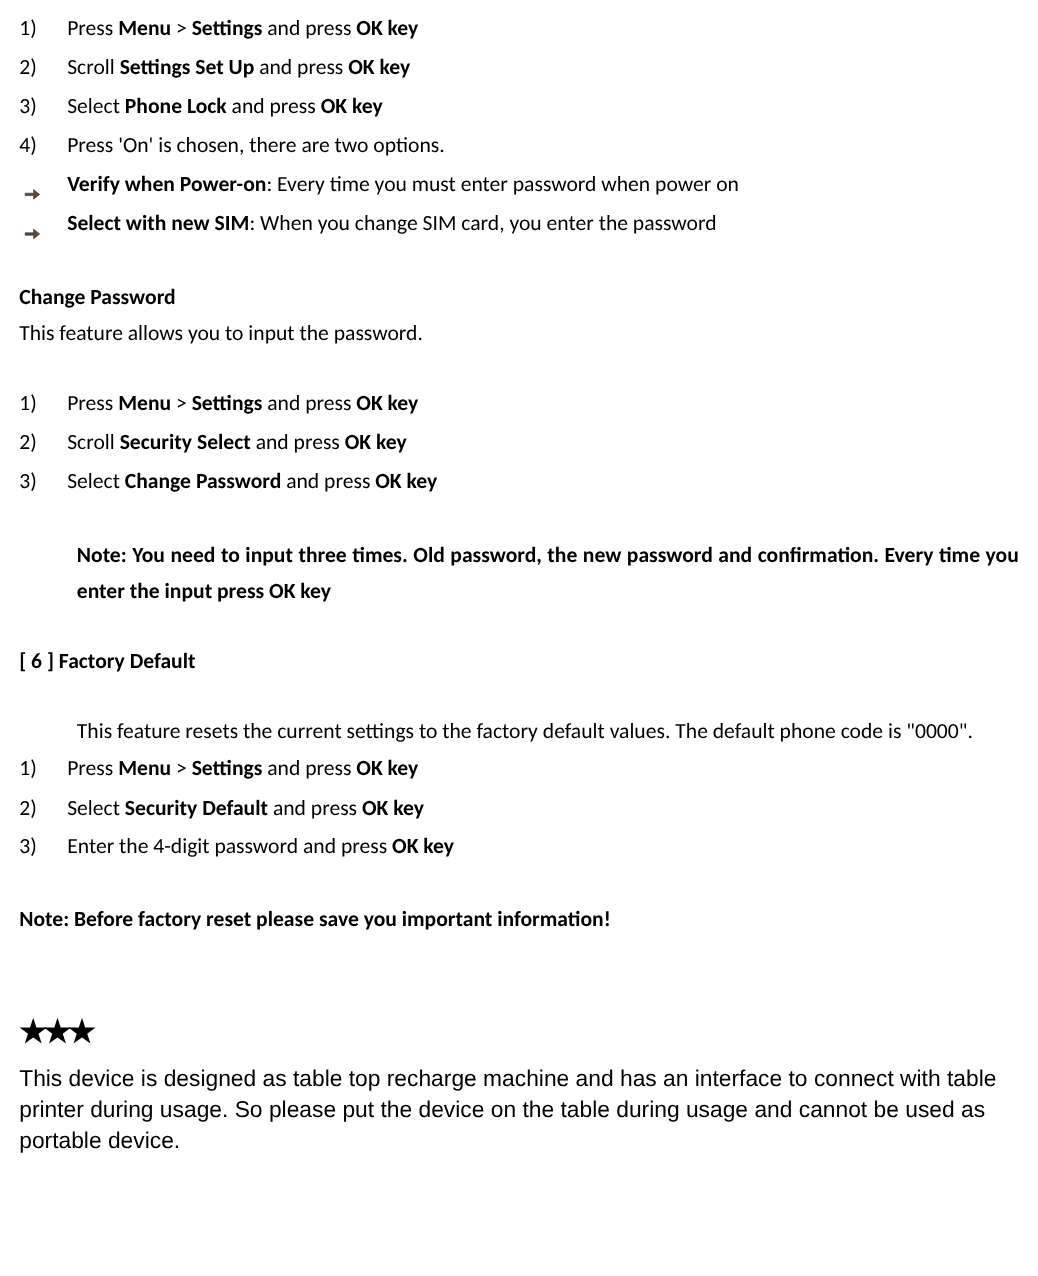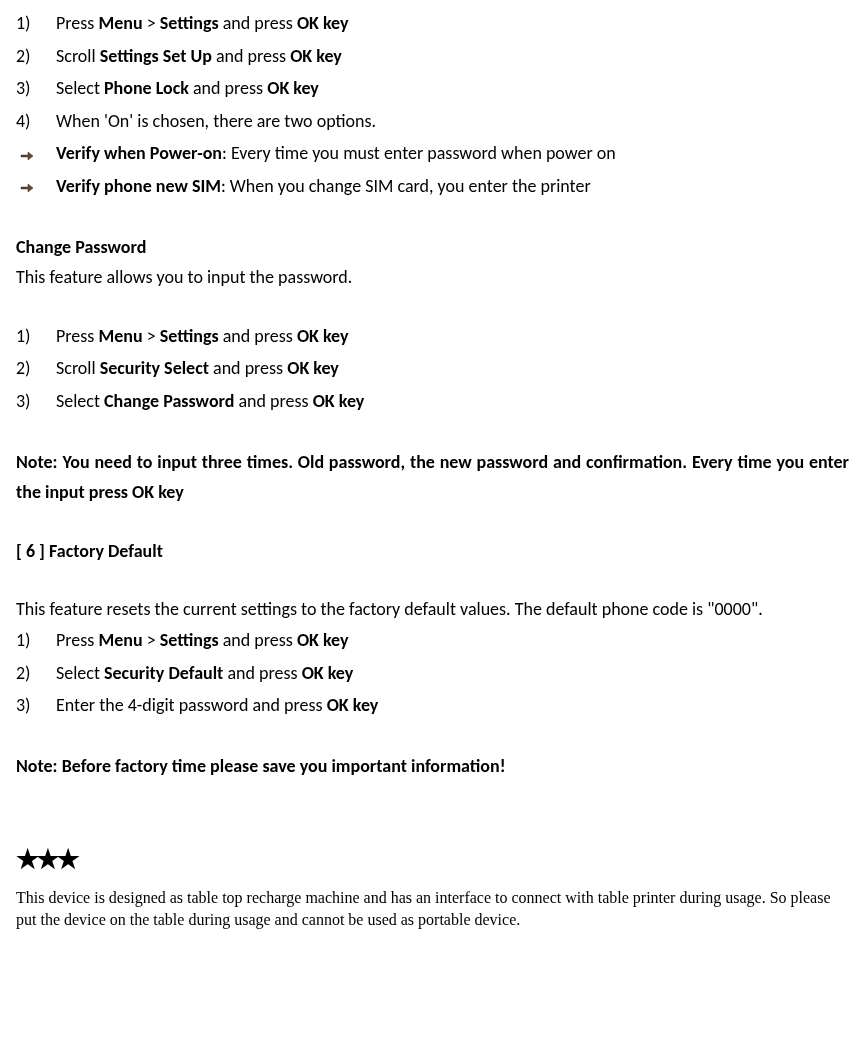--- a/index.html
+++ b/index.html
@@ -22,21 +22,21 @@
     }
     .list-num {
       width: 40px;
       flex-shrink: 0;
     }
     .list-content {
       flex: 1;
     }
     .bullet-item {
       display: flex;
-      align-items: center;
+      align-items: flex-end;
       margin-bottom: 2px;
     }
     .bullet-icon {
       width: 40px;
       flex-shrink: 0;
       display: flex;
       justify-content: flex-start;
       padding-left: 4px;
       padding-top: 4px;
     }
@@ -44,29 +44,30 @@
       flex: 1;
     }
     .bold {
       font-weight: bold;
     }
     .section-spacer {
       height: 28px;
     }
     .justify {
       text-align: justify;
+      margin-left: 48px;
     }
     .stars {
       font-size: 26px;
       letter-spacing: -3px;
       margin-bottom: 6px;
     }
     .footer-text {
-      font-size: 16px;
-      font-family: Liberation Serif, serif;
+      font-size: 19px;
+      font-family: Liberation Sans, sans-serif;
       line-height: 1.35;
     }
     .arrow-svg {
       width: 14px;
       height: 14px;
     }
   </style>
 </head>
 <body>
 
@@ -83,41 +84,41 @@
   </span>
 </div>
 <div class="list-item">
   <span class="list-num">3)</span>
   <span class="list-content">
     <span>Select </span><span class="bold">Phone Lock</span><span> and press </span><span class="bold">OK key</span>
   </span>
 </div>
 <div class="list-item">
   <span class="list-num">4)</span>
-  <span class="list-content">When 'On' is chosen, there are two options.</span>
+  <span class="list-content">Press 'On' is chosen, there are two options.</span>
 </div>
 
 <div class="bullet-item">
   <span class="bullet-icon">
     <svg class="arrow-svg" viewBox="0 0 14 14">
         <path d="M1 6 L8 6 L8 3 L13 7 L8 11 L8 8 L1 8 Z" fill="#5a4a3a" stroke="#3a2a1a" stroke-width="0.5"></path>
       </svg>
   </span>
   <span class="bullet-content">
     <span class="bold">Verify when Power-on</span><span>: Every time you must enter password when power on</span>
   </span>
 </div>
 <div class="bullet-item">
   <span class="bullet-icon">
     <svg class="arrow-svg" viewBox="0 0 14 14">
         <path d="M1 6 L8 6 L8 3 L13 7 L8 11 L8 8 L1 8 Z" fill="#5a4a3a" stroke="#3a2a1a" stroke-width="0.5"></path>
       </svg>
   </span>
   <span class="bullet-content">
-    <span class="bold">Verify phone new SIM</span><span>: When you change SIM card, you enter the printer</span>
+    <span class="bold">Select with new SIM</span><span>: When you change SIM card, you enter the password</span>
   </span>
 </div>
 
 <div class="section-spacer"></div>
 
 <div class="bold">Change Password</div>
 <div>This feature allows you to input the password.</div>
 
 <div class="section-spacer"></div>
 
@@ -166,20 +167,20 @@
 </div>
 <div class="list-item">
   <span class="list-num">3)</span>
   <span class="list-content">
     <span>Enter the 4-digit password and press </span><span class="bold">OK key</span>
   </span>
 </div>
 
 <div class="section-spacer"></div>
 
-<div class="bold">Note: Before factory time please save you important information!</div>
+<div class="bold">Note: Before factory reset please save you important information!</div>
 
 <div class="section-spacer"></div>
 <div class="section-spacer"></div>
 
 <div class="stars bold">★★★</div>
 
 <div class="footer-text">This device is designed as table top recharge machine and has an interface to connect with table printer during usage. So please put the device on the table during usage and cannot be used as portable device.</div>
 
 </body></html>

